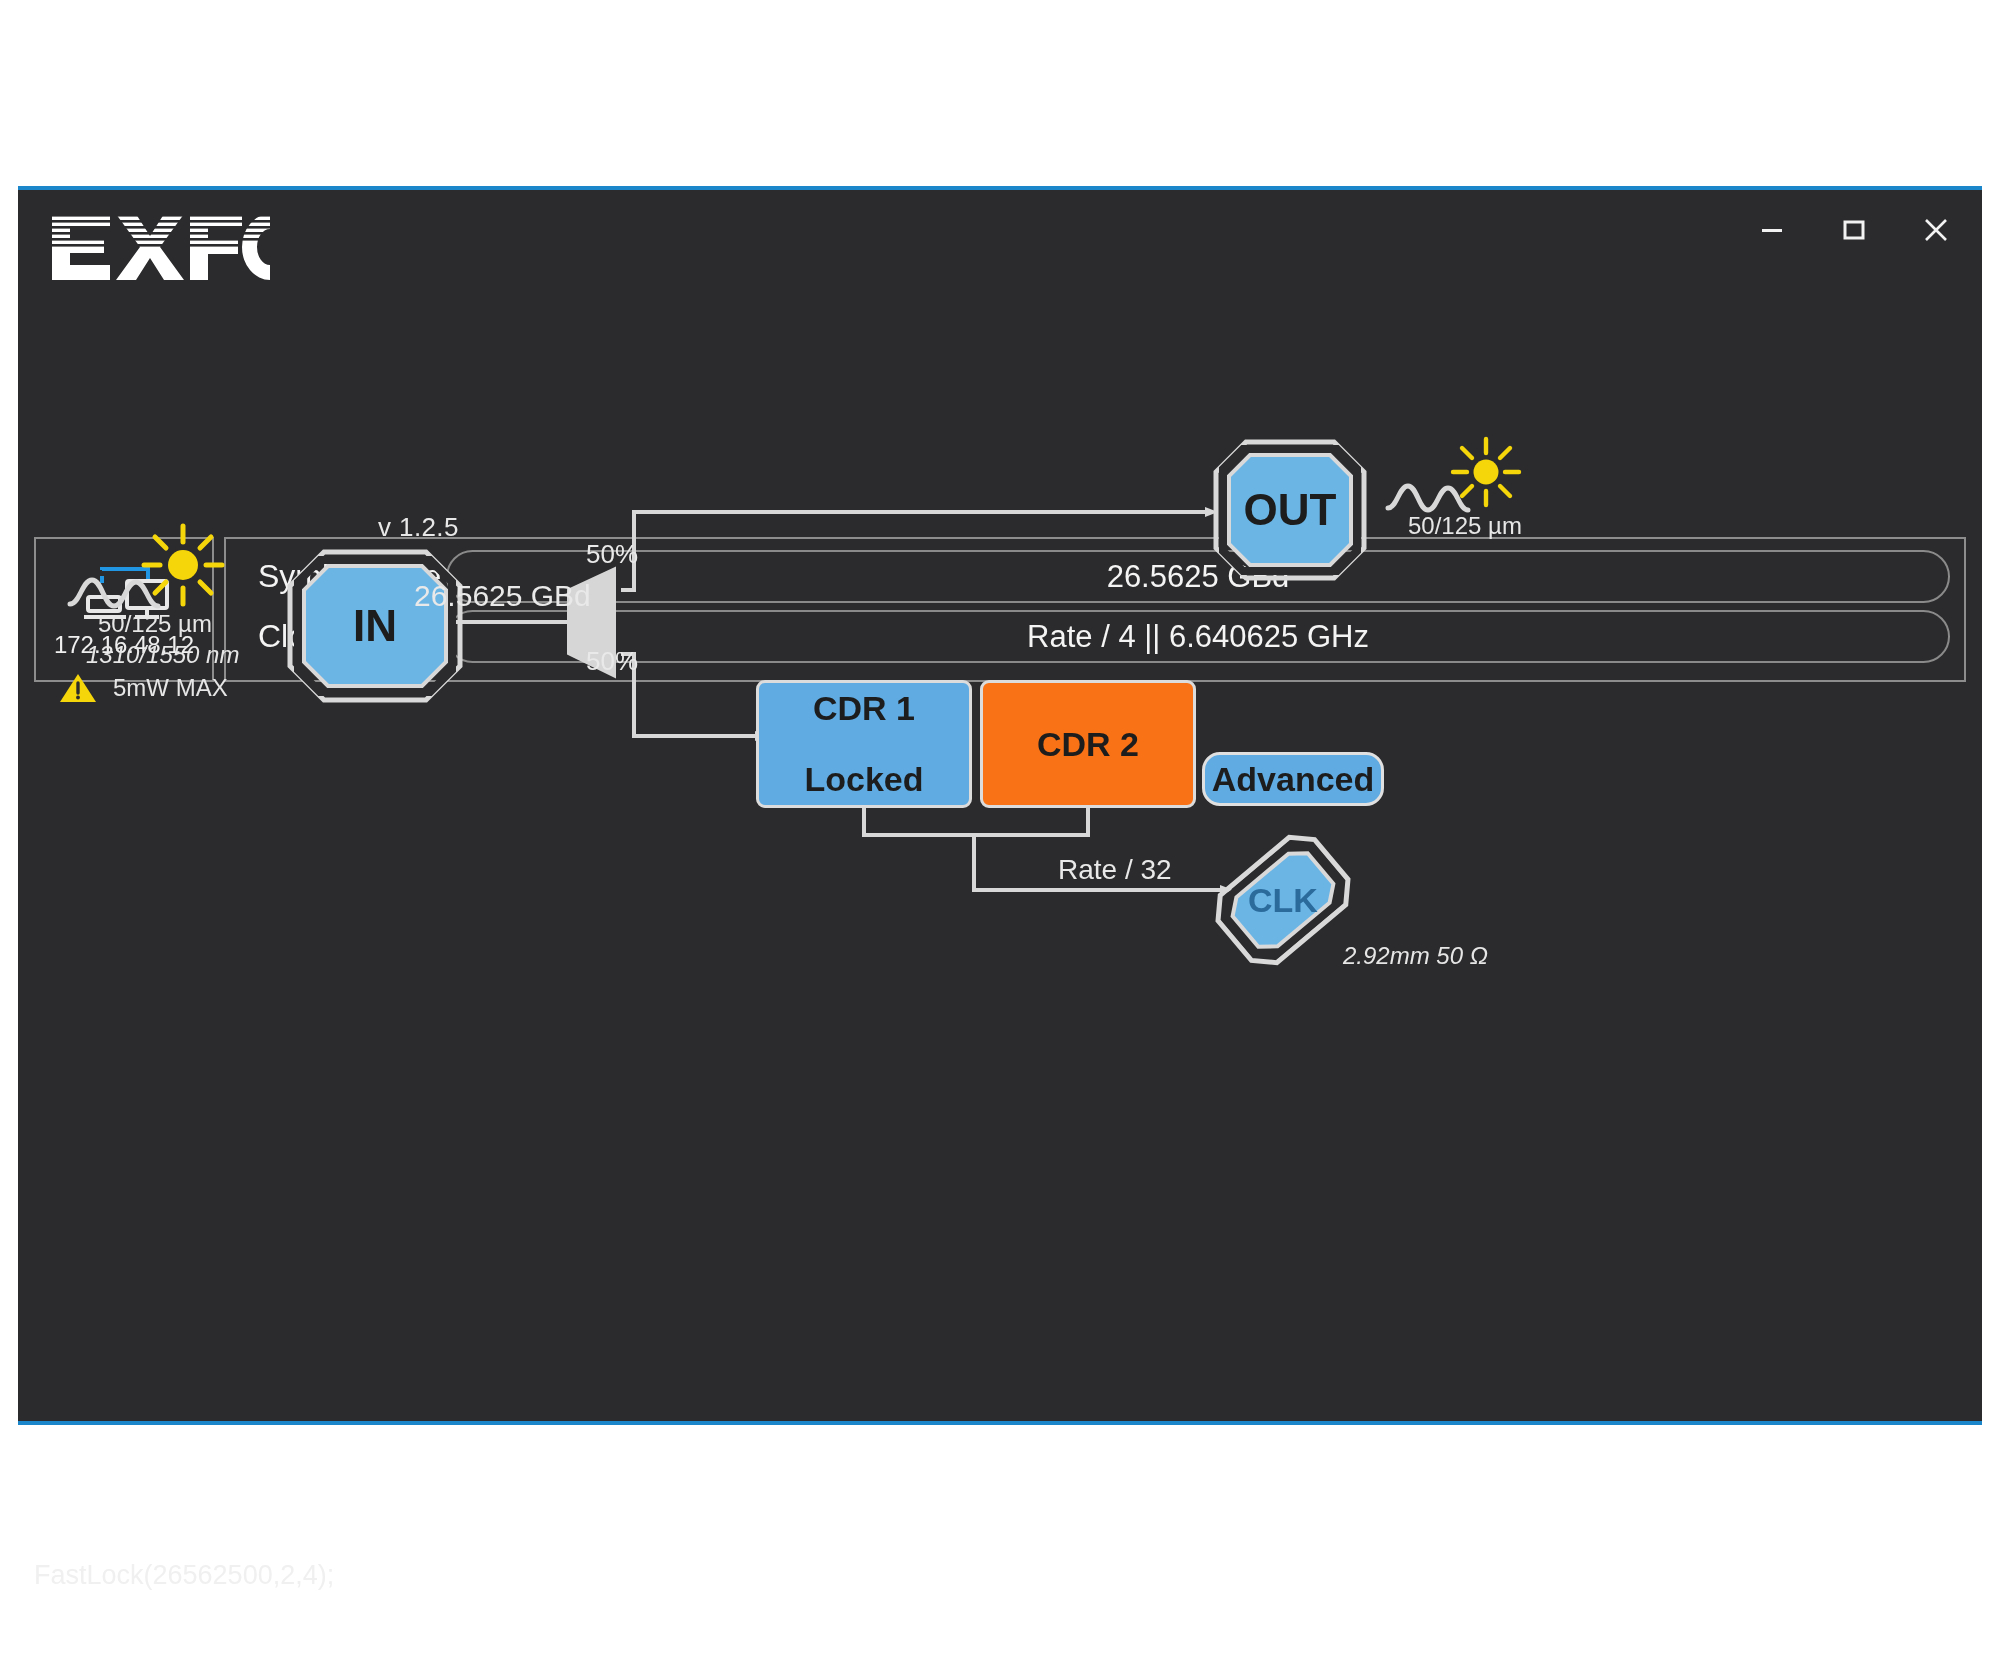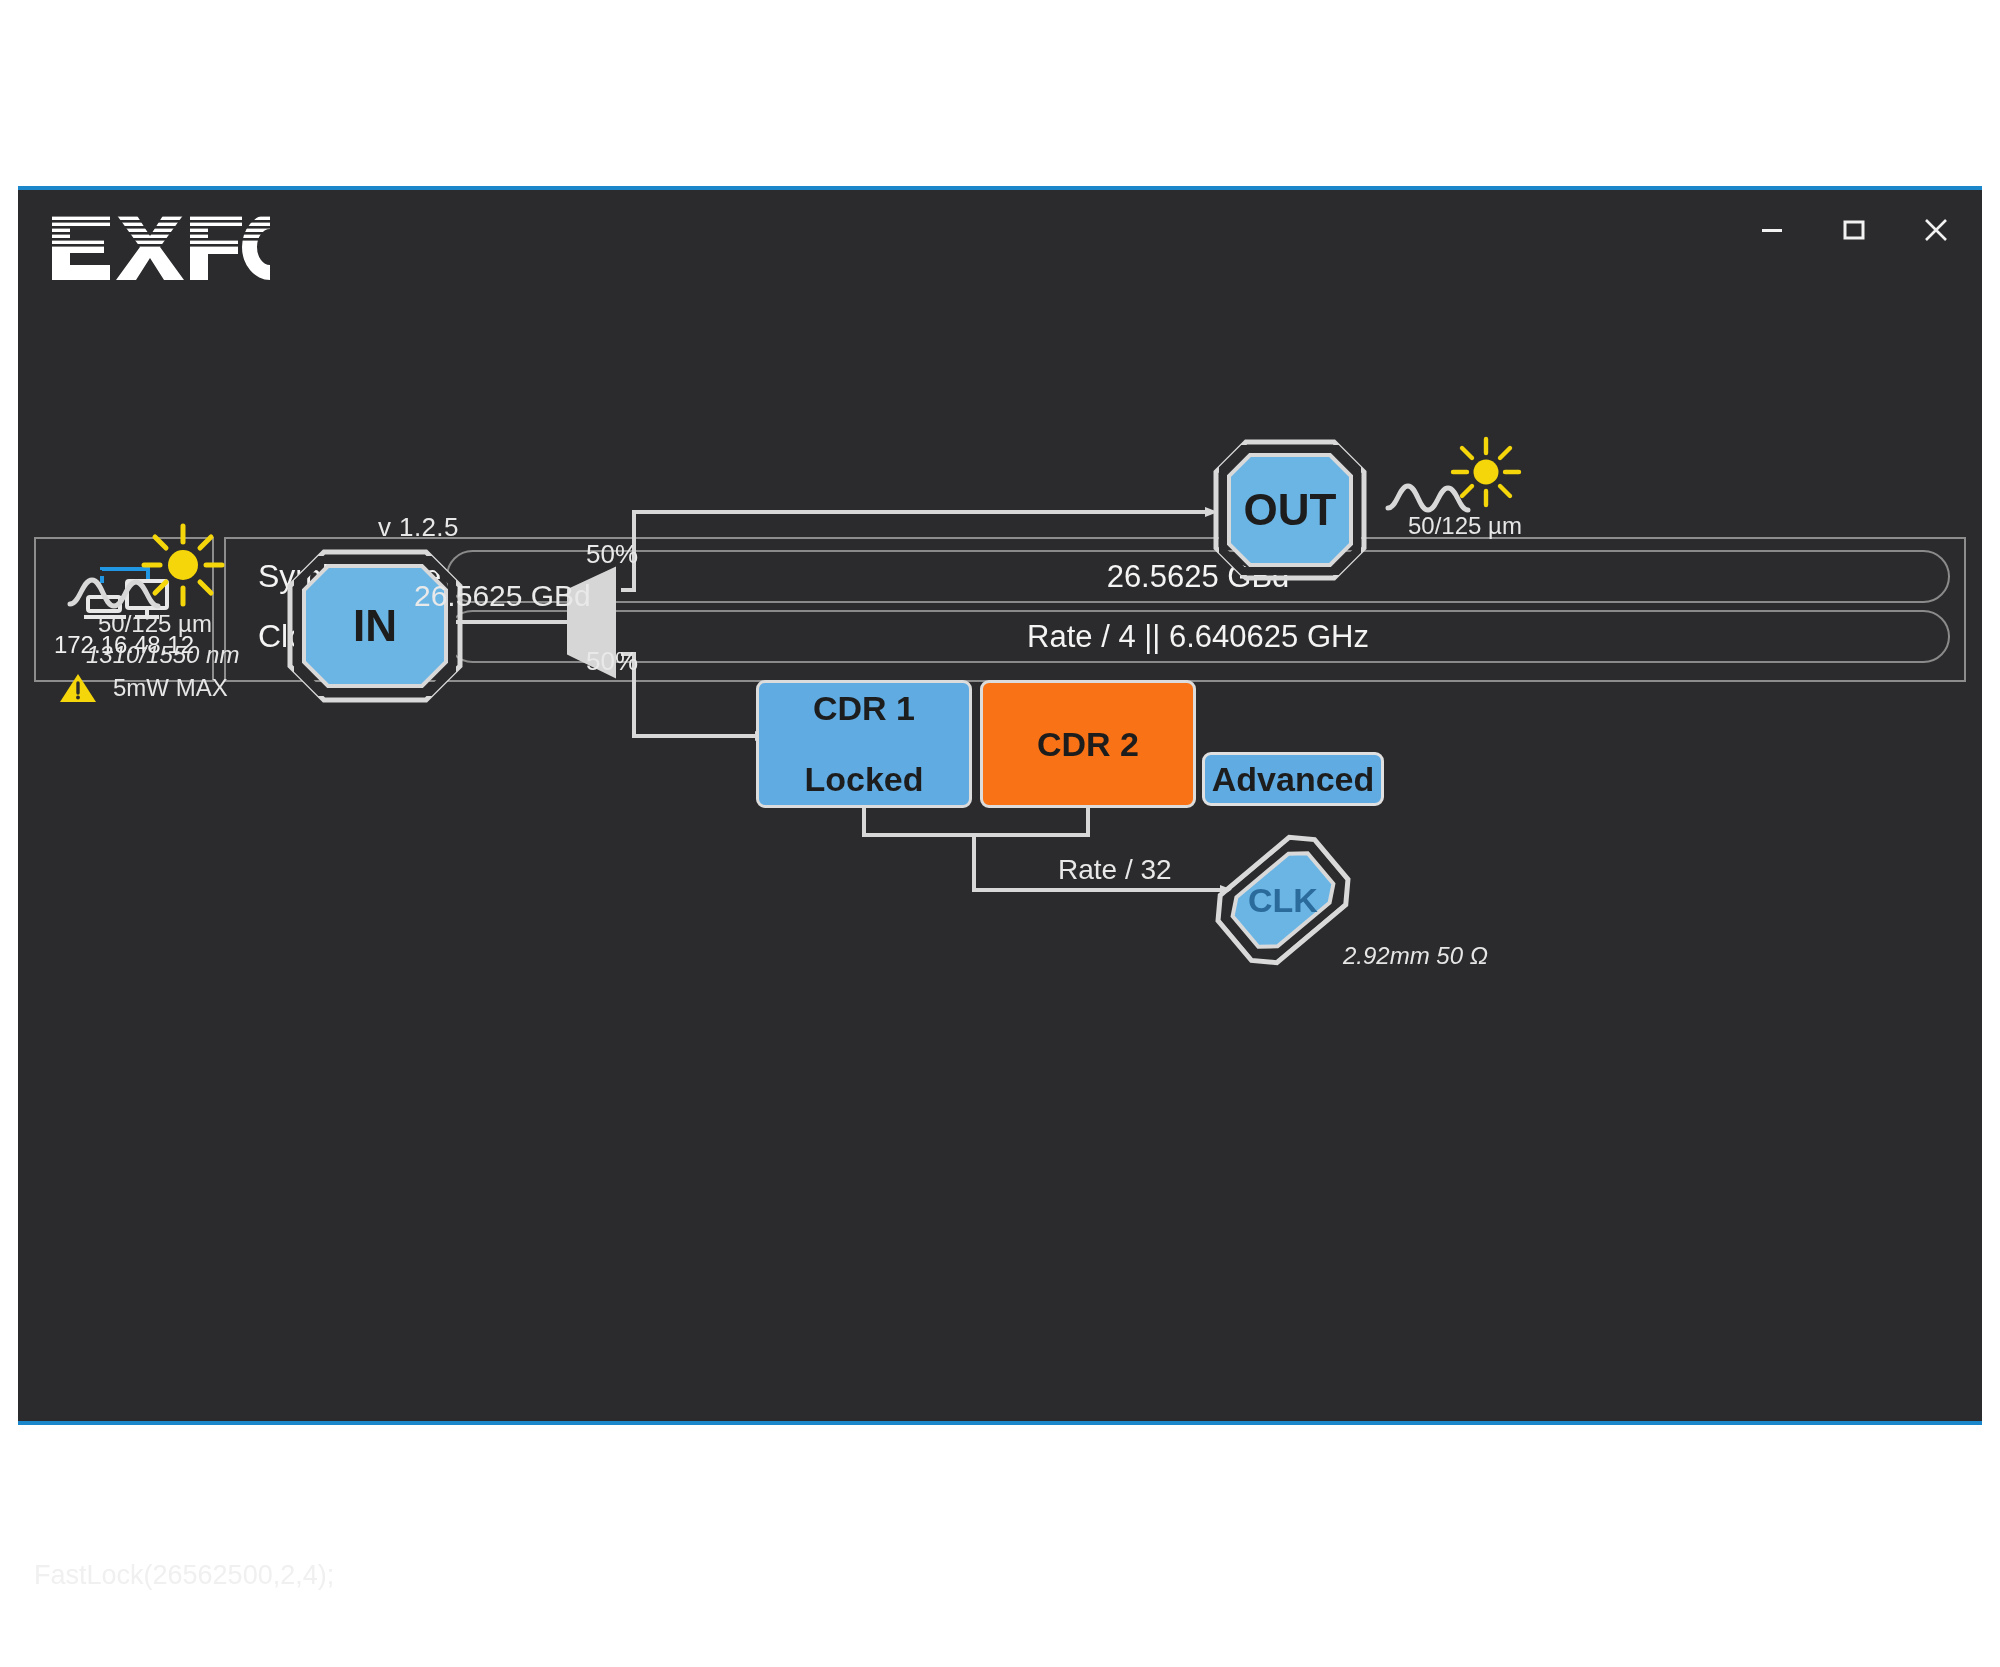--- a/index.html
+++ b/index.html
@@ -101,21 +101,21 @@
     border: 3px solid #dcdcdc; border-radius: 9px;
     display: flex; flex-direction: column;
     align-items: center; justify-content: center;
     font-weight: bold; color: #1d1d1d;
   }
   .cdr-title { font-size: 34px; }
   .cdr-status { font-size: 34px; margin-top: 32px; }
 
   .advanced-btn {
     position: absolute;
-    border: 3px solid #e0e0e0; border-radius: 9px;
+    border: 3px solid #e0e0e0; border-radius: 18px;
     background: #5fabe2;
     display: flex; align-items: center; justify-content: center;
     font-size: 34px; font-weight: bold; color: #1d1d1d;
   }
 
   .cdr-main-btn {
     position: absolute;
     left: 1442px; top: 1290px;
     width: 477px; height: 60px;
     background: #1b7fc4;

